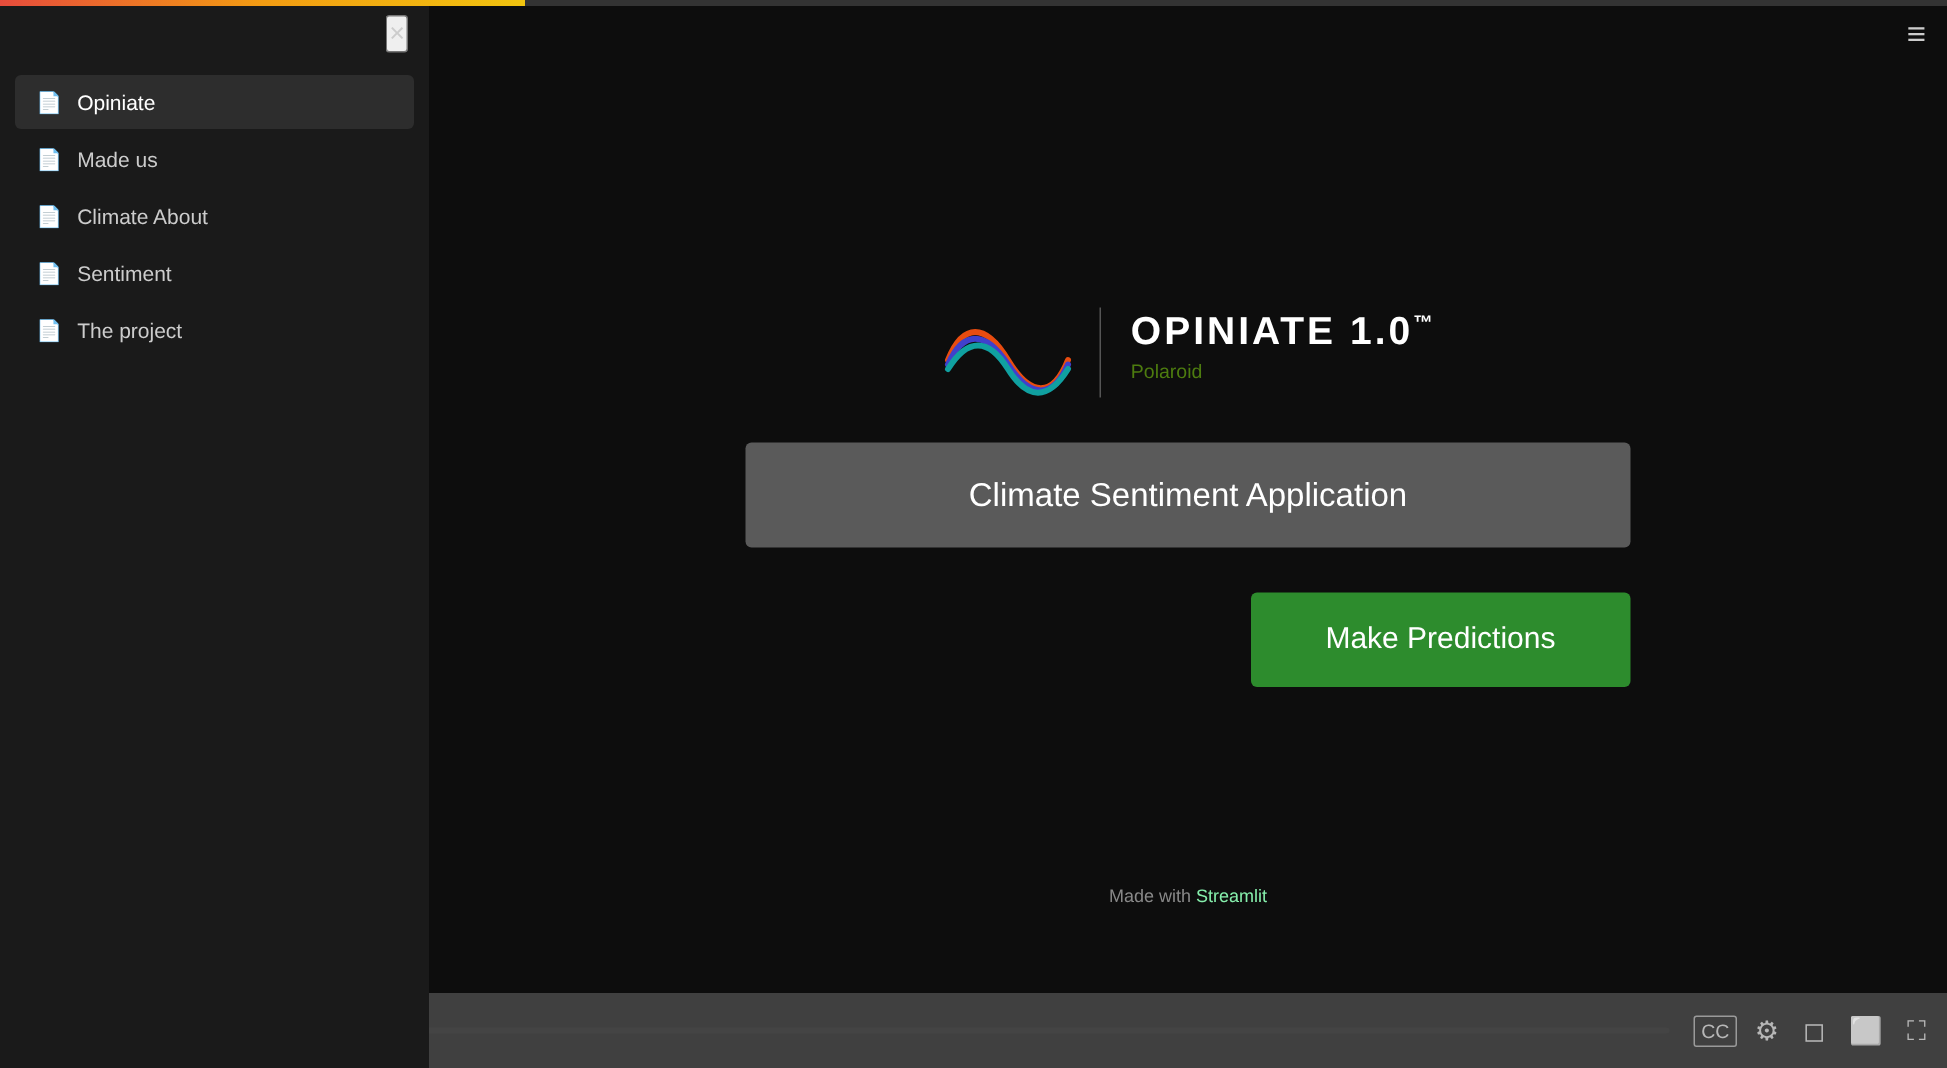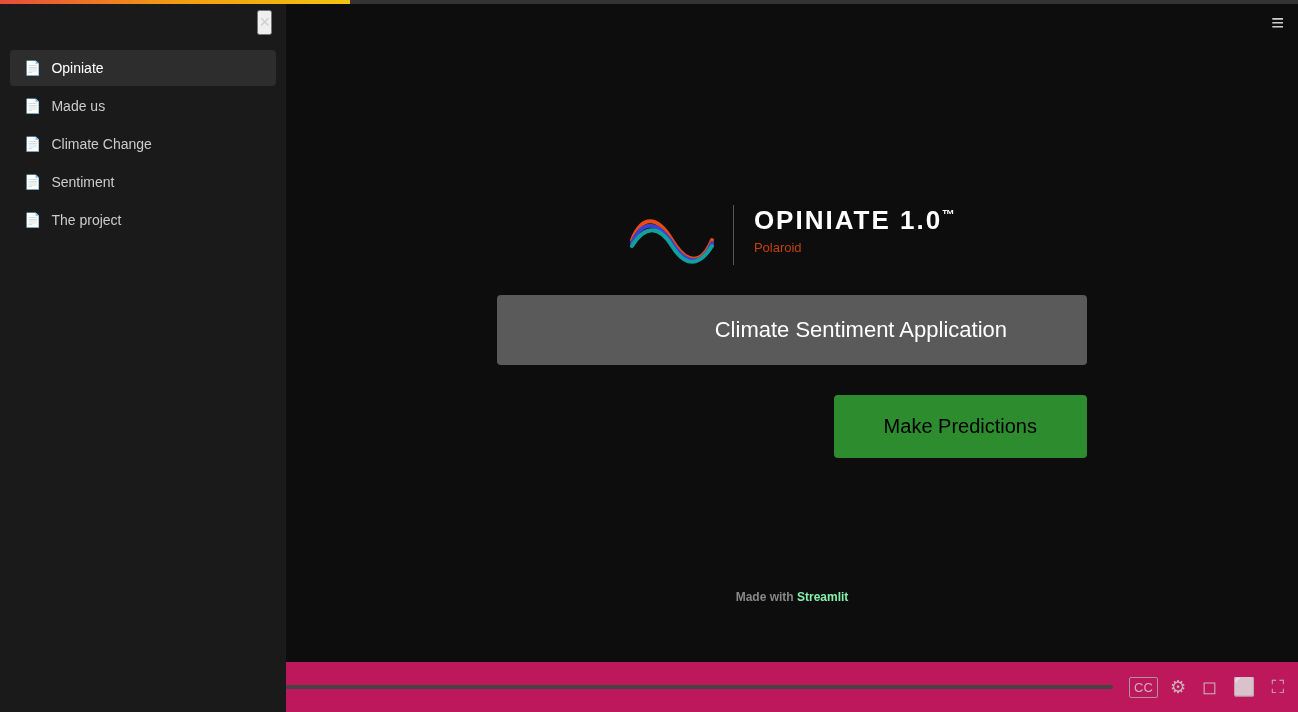--- a/index.html
+++ b/index.html
@@ -121,27 +121,27 @@
 
     
     .app-title-banner {
       background: #5a5a5a;
       color: #fff;
       font-size: 22px;
       padding: 22px 80px;
       border-radius: 4px;
       margin-bottom: 30px;
       width: 590px;
-      text-align: right;
+      text-align: center;
     }
 
     
     .make-predictions-btn {
       background: #2d8c2d;
-      color: #000000;
+      color: #ffffff;
       font-size: 20px;
       padding: 20px 50px;
       border: none;
       border-radius: 4px;
       cursor: pointer;
       font-weight: 500;
       align-self: flex-end;
       margin-right: calc(50% - 295px + 0px);
     }
 
@@ -150,31 +150,30 @@
       position: absolute;
       bottom: 58px;
       left: 50%;
       transform: translateX(-50%);
       color: #666;
       font-size: 12px;
     }
 
     .streamlit-footer span {
       color: #888;
-      font-weight: bold;
     }
 
     
     .video-controls {
       position: absolute;
       bottom: 0;
       left: 0;
       right: 0;
       height: 50px;
-      background: #be185d;
+      background: #404040;
       display: flex;
       align-items: center;
       padding: 0 10px;
       gap: 16px;
     }
 
     .control-btn {
       background: none;
       border: none;
       color: #fff;
@@ -235,21 +234,21 @@
     <div class="sidebar-item active">
       <span class="doc-icon">📄</span>
       <span>Opiniate</span>
     </div>
     <div class="sidebar-item">
       <span class="doc-icon">📄</span>
       <span>Made us</span>
     </div>
     <div class="sidebar-item">
       <span class="doc-icon">📄</span>
-      <span>Climate Change</span>
+      <span>Climate About</span>
     </div>
     <div class="sidebar-item">
       <span class="doc-icon">📄</span>
       <span>Sentiment</span>
     </div>
     <div class="sidebar-item">
       <span class="doc-icon">📄</span>
       <span>The project</span>
     </div>
   </nav>
@@ -269,21 +268,21 @@
 
       <path d="M5,41 C18,20 32,20 45,41 C58,62 72,62 85,41" stroke="#10a0a0" stroke-width="4" fill="none" stroke-linecap="round"></path>
     </svg>
 
     <div class="logo-divider"></div>
 
     <div>
       <div style="color:#fff; font-size:26px; font-weight:bold; letter-spacing:2px;">
         <span>OPINIATE 1.0</span><span style="font-size:13px; vertical-align:super;">™</span>
       </div>
-      <div style="color:#c2410c; font-size:13px; margin-top:4px;">Polaroid</div>
+      <div style="color:#4d7c0f; font-size:13px; margin-top:4px;">Polaroid</div>
     </div>
   </div>
 
   <div class="app-title-banner">
     <span>Climate Sentiment Application</span>
   </div>
 
   <div style="width:590px; display:flex; justify-content:flex-end;">
     <button class="make-predictions-btn">Make Predictions</button>
   </div>

